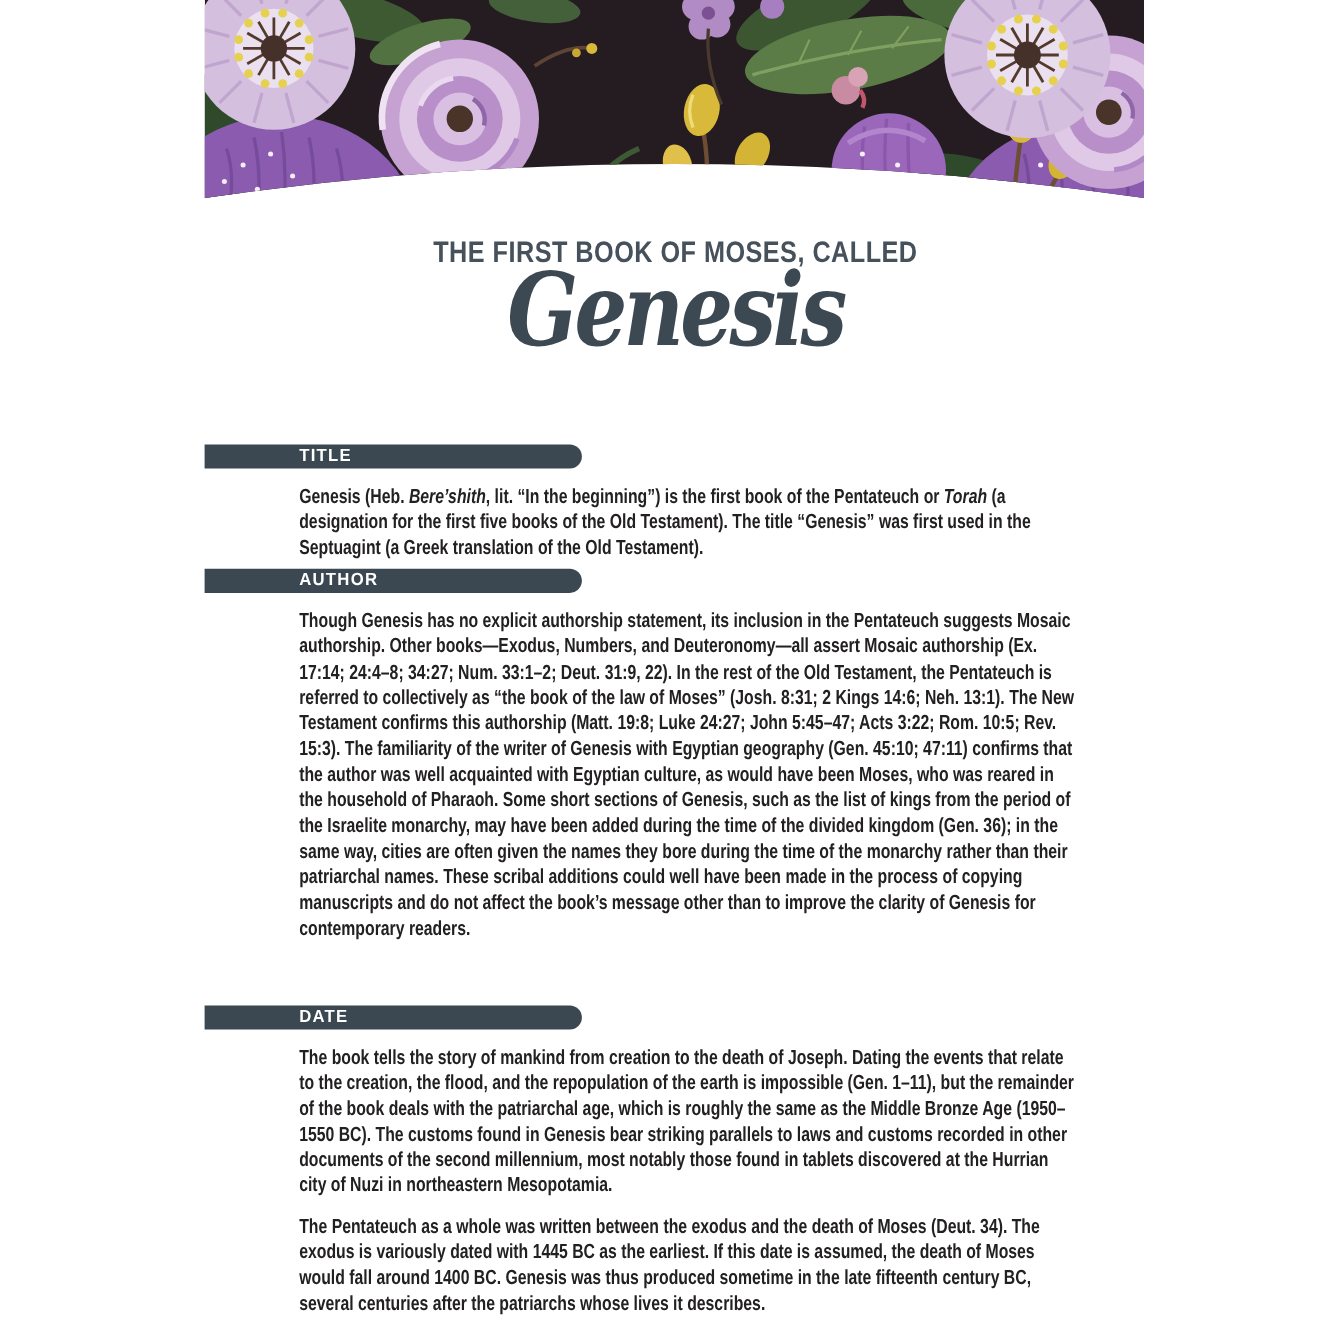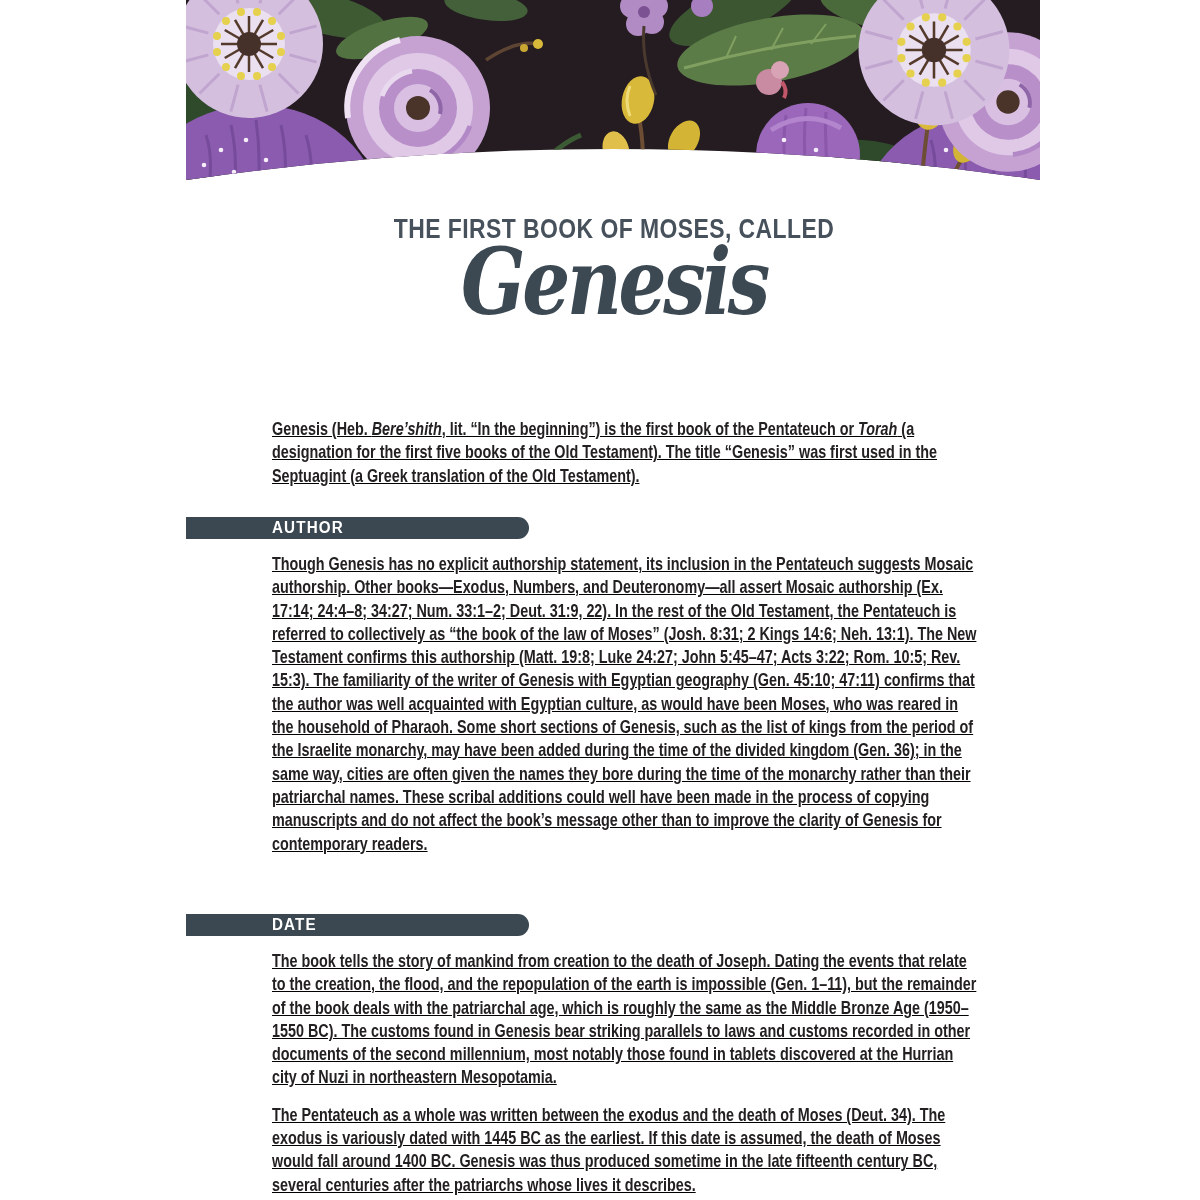--- a/index.html
+++ b/index.html
@@ -43,21 +43,21 @@
     background: #3b4851;
     border-radius: 0 12px 12px 0;
     display: flex; align-items: center;
     padding-left: 86px; box-sizing: border-box;
   }
   .banner-label {
     color: #ffffff; font-weight: 700; font-size: 16px; letter-spacing: 1.2px;
     display: inline-block; transform: scaleX(0.95); transform-origin: 0 50%;
     line-height: 1;
   }
-  .copy { margin: 13px 0 0 86px; text-decoration: underline; }
+  .copy { margin: 13px 0 0 86px; }
   .para {
     width: 908px;
     transform: scaleX(0.776); transform-origin: 0 0;
     font-weight: 700; font-size: 18.5px; line-height: 23.3px;
     letter-spacing: 0;
     color: #232021;
     margin: 0 0 14px 0;
   }
   .it { font-style: italic; }
 </style>
@@ -238,20 +238,23 @@
         <use href="#anemone" transform="translate(63,44)"></use>
         <use href="#anemone" transform="translate(748,50) scale(1.02)"></use>
       </g>
     </svg>
   </div>
 
   <div class="kicker">THE FIRST BOOK OF MOSES, CALLED</div>
   <div class="book-script">Genesis</div>
 
   <section class="sec sec-title">
+    <div class="banner">
+      <span class="banner-label">TITLE</span>
+    </div>
     <div class="copy">
       <p class="para"><span>Genesis (Heb. </span><span class="it">Bere’shith</span><span>, lit. “In the beginning”) is the first book of the Pentateuch or </span><span class="it">Torah</span><span> (a designation for the first five books of the Old Testament). The title “Genesis” was first used in the Septuagint (a Greek translation of the Old Testament).</span></p>
     </div>
   </section>
 
   <section class="sec sec-author">
     <div class="banner">
       <span class="banner-label">AUTHOR</span>
     </div>
     <div class="copy">

